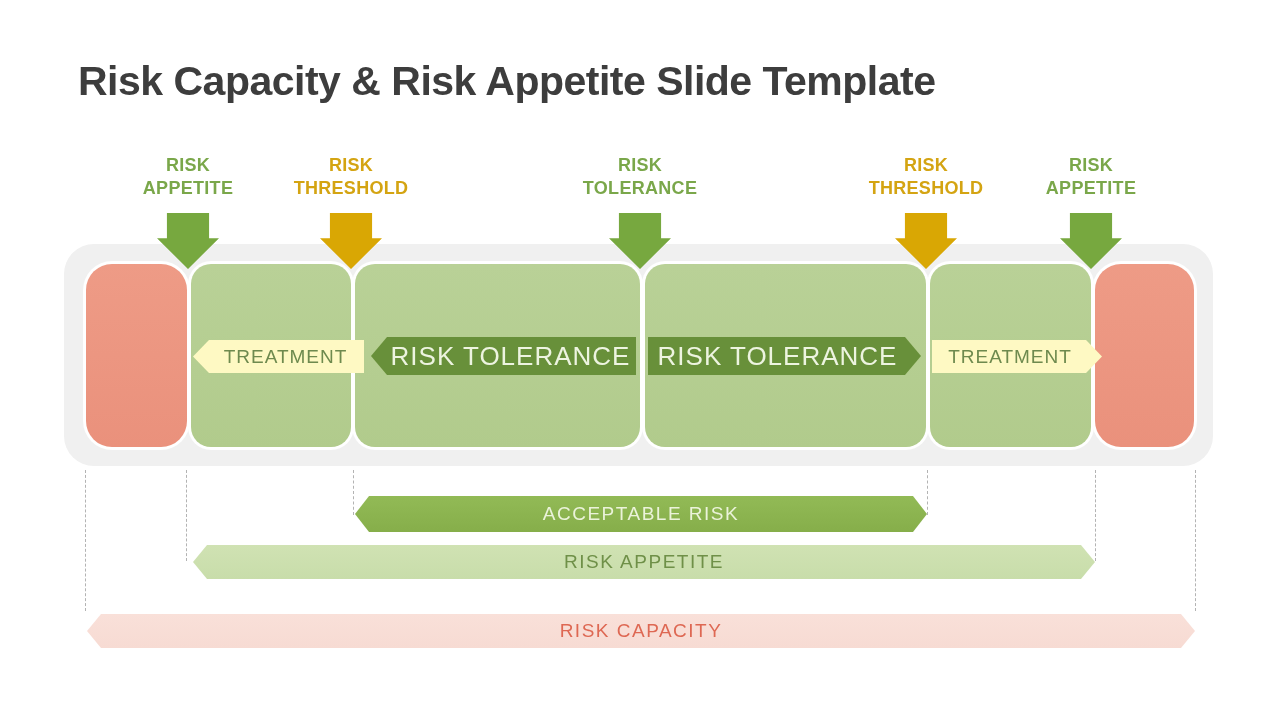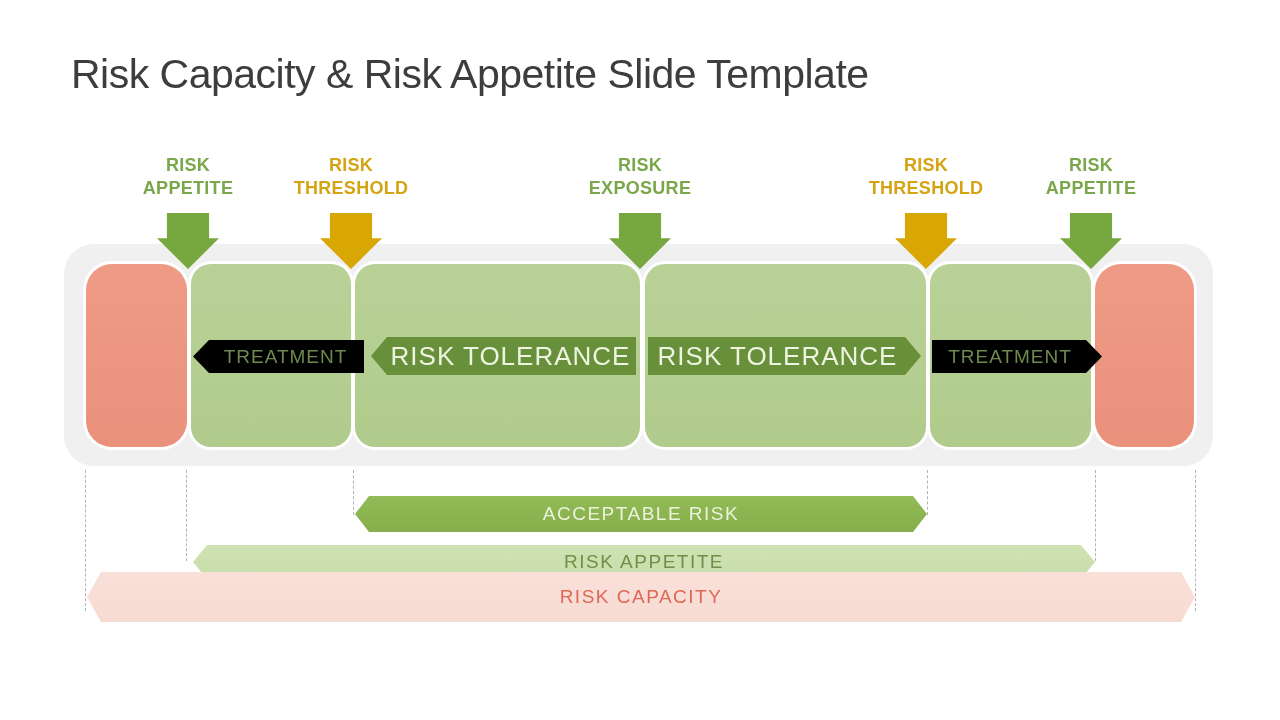--- a/index.html
+++ b/index.html
@@ -1,22 +1,22 @@
 <!DOCTYPE html>
 <html><head>
 <meta charset="utf-8">
 <style>
   html,body{margin:0;padding:0;background:#ffffff;}
   .slide{
     position:relative;width:1280px;height:720px;overflow:hidden;
     background:#ffffff;font-family:"Liberation Sans",sans-serif;
   }
   .title{
-    position:absolute;left:62px;top:42px;margin:9px;
-    font-size:41px;font-weight:400;color:#3d3d3d;letter-spacing:-0.5px;white-space:nowrap;
+    position:absolute;left:62px;top:42px;margin:16px;
+    font-size:41px;font-weight:700;color:#3d3d3d;letter-spacing:-0.5px;white-space:nowrap;
   }
   
   .marker-label{
     position:absolute;top:148px;width:170px;text-align:center;
     font-size:18px;font-weight:700;line-height:23px;letter-spacing:0.3px;margin-top:6px;
   }
   .marker-label span{display:block;}
   .txt-green{color:#7aa74a;}
   .txt-gold{color:#d4a412;}
   
@@ -42,21 +42,21 @@
   .blk-green-2{left:355px;width:285px;}
   .blk-green-3{left:645px;width:281px;}
   .blk-green-4{left:930px;width:161px;}
   .blk-salmon-r{left:1095px;width:99px;}
   
   .banner{
     position:absolute;display:flex;align-items:center;justify-content:center;
     white-space:nowrap;z-index:6;
   }
   .treatment{
-    top:340px;height:33px;background:#000000;color:#6e8a4e;
+    top:340px;height:33px;background:#fef9c3;color:#6e8a4e;
     font-size:19px;letter-spacing:1px;
   }
   .tolerance{
     top:337px;height:38px;background:#68903a;color:#edf4e0;
     font-size:26px;letter-spacing:1px;
   }
   .point-left{clip-path:polygon(0 50%,16px 0,100% 0,100% 100%,16px 100%);padding-left:14px;}
   .point-right{clip-path:polygon(0 0,calc(100% - 16px) 0,100% 50%,calc(100% - 16px) 100%,0 100%);padding-right:14px;}
   .tr-l{left:193px;width:157px;}
   .tol-l{left:371px;width:251px;}
@@ -78,42 +78,42 @@
   }
   .bar-acceptable{
     left:355px;top:496px;width:572px;height:36px;font-size:19px;
     background:linear-gradient(180deg,#92ba56,#86ae4a);color:#ebf3da;
   }
   .bar-appetite{
     left:193px;top:545px;width:902px;height:34px;font-size:19px;
     background:linear-gradient(180deg,#d0e2b3,#c8ddaa);color:#6f9048;
   }
   .bar-capacity{
-    left:87px;top:572px;width:1108px;height:50px;font-size:19px;
+    left:87px;top:614px;width:1108px;height:34px;font-size:19px;
     background:linear-gradient(180deg,#f9e0d9,#f7dbd3);color:#de6853;
   }
 </style>
 </head>
 <body>
 
 <div class="slide">
 
   <h1 class="title">Risk Capacity &amp; Risk Appetite Slide Template</h1>
 
   <div class="marker-label txt-green" style="left:103px;">
     <span>RISK</span>
     <span>APPETITE</span>
   </div>
   <div class="marker-label txt-gold" style="left:266px;">
     <span>RISK</span>
     <span>THRESHOLD</span>
   </div>
   <div class="marker-label txt-green" style="left:555px;">
     <span>RISK</span>
-    <span>EXPOSURE</span>
+    <span>TOLERANCE</span>
   </div>
   <div class="marker-label txt-gold" style="left:841px;">
     <span>RISK</span>
     <span>THRESHOLD</span>
   </div>
   <div class="marker-label txt-green" style="left:1006px;">
     <span>RISK</span>
     <span>APPETITE</span>
   </div>
 

